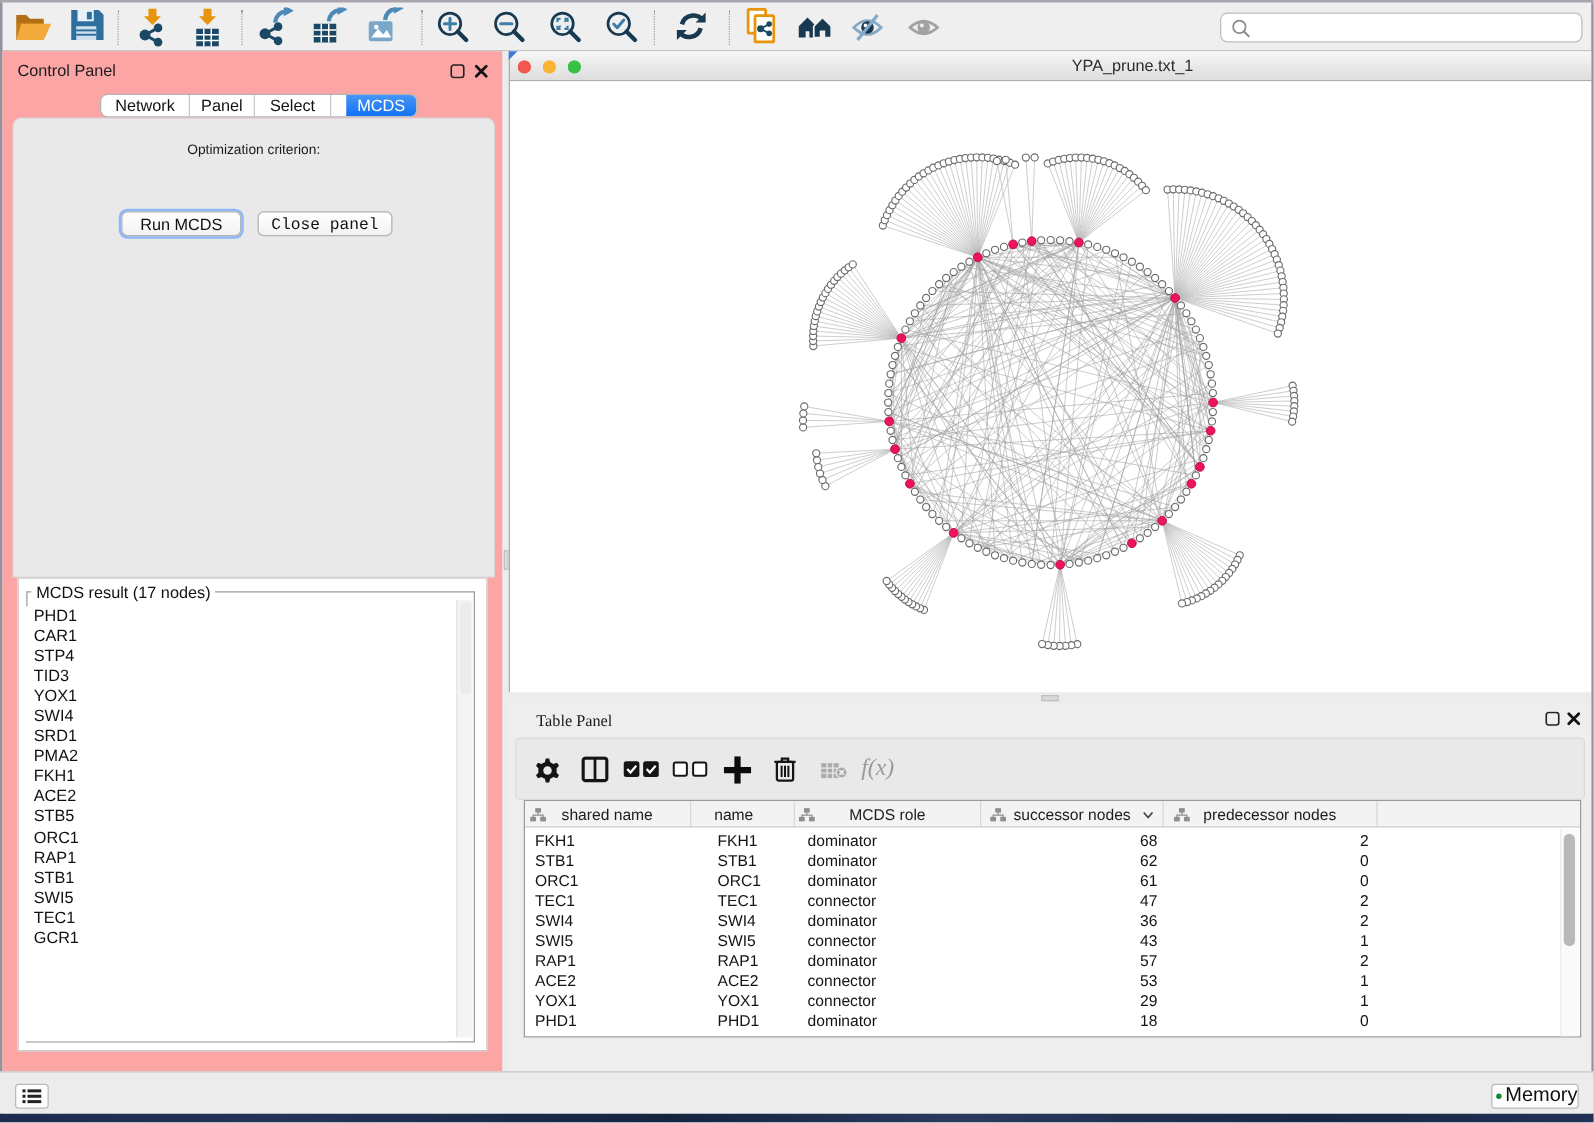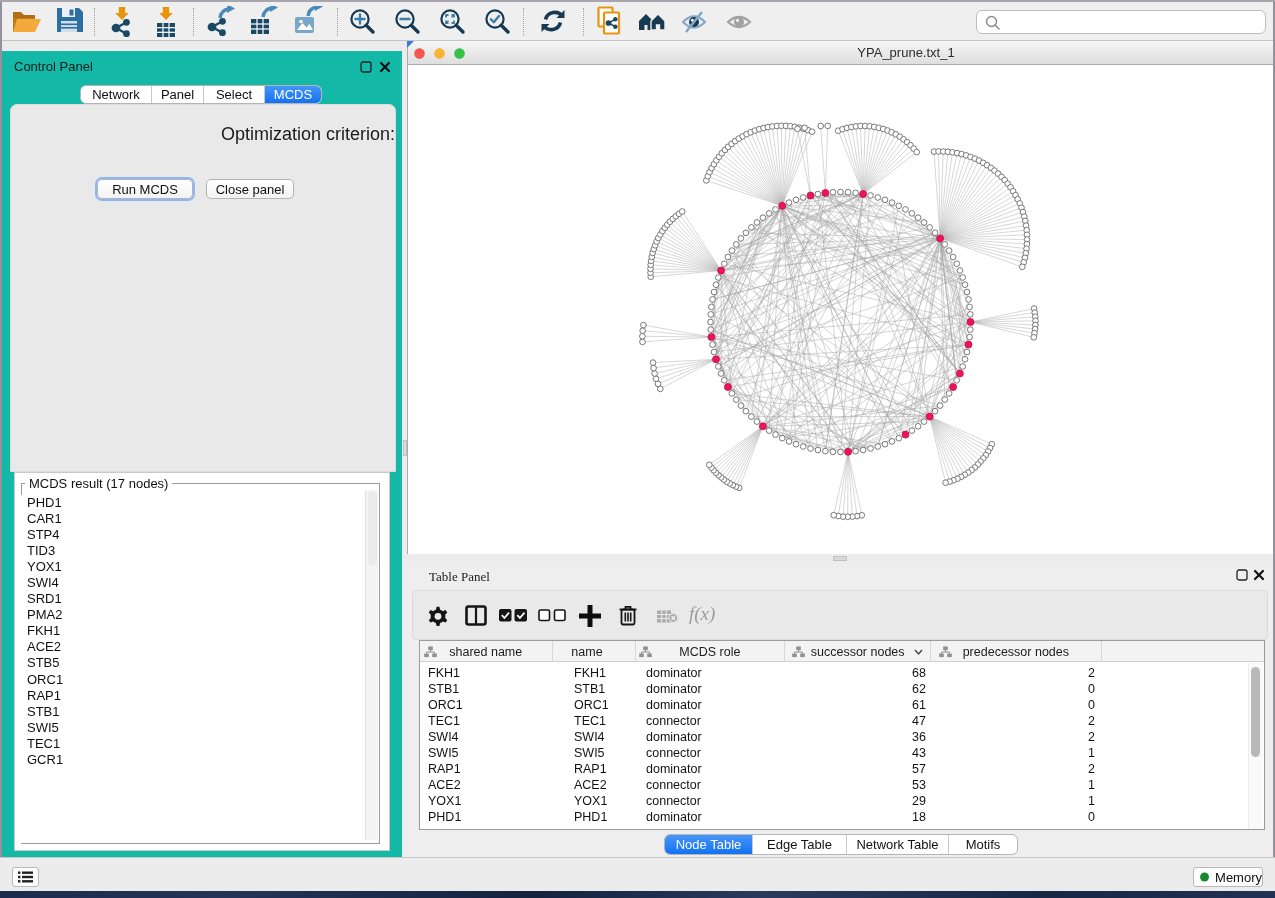--- a/index.html
+++ b/index.html
@@ -14,42 +14,42 @@
 #navy { left:0; top:891px; width:1275px; height:7px;
   background:linear-gradient(90deg,#1c2b4d 0%,#243458 18%,#15233f 42%,#2a3a5e 60%,#182744 82%,#223155 100%); }
 
 
 #toolbar { left:2px; top:2px; width:1271px; height:39px; background:#efefef; border-bottom:1px solid #c3c3c3; }
 .tsep { position:absolute; top:6px; height:28px; width:0; border-left:1px dotted #9f9f9f; }
 #searchbox { position:absolute; left:974px; top:8px; width:290px; height:24px; background:#fff;
   border:1px solid #bdbdbd; border-radius:6px; }
 
 
-#cpanel { left:2px; top:51px; width:400px; height:816px; background:#14b8a6; }
+#cpanel { left:2px; top:41px; width:400px; height:816px; background:#fca5a5; }
 #cp-title { position:absolute; left:12px; top:8px; font-size:13px; color:#1b1b1b; }
 .winbtn { position:absolute; top:10px; width:12px; height:12px; }
 #cp-tabs { position:absolute; left:78px; top:34px; height:19px; display:flex;
   border:1px solid #b5b5b5; border-radius:6px; background:#fff; overflow:hidden; }
 .tab { font-size:13px; color:#111; display:flex; align-items:center; justify-content:center;
   border-right:1px solid #c9c9c9; }
-.tab:last-child { border-right:none; }
+.tab:last-child { border-right:none;margin-left:12px; }
 .tab.sel { background:linear-gradient(#4795f7,#1272f2); color:#fff; }
 #cp-content { position:absolute; left:8px; top:53px; width:386px; height:368px;
   background:#e9e9e9; border:1px solid #dcdcdc; border-radius:7px 7px 0 0; }
-#optlabel { position:absolute; left:0; top:19px; width:100%; text-align:right; font-size:18px; color:#1a1a1a; }
+#optlabel { position:absolute; left:0; top:19px; width:100%; text-align:center; font-size:11px; color:#1a1a1a; }
 #dropdown { position:absolute; left:38px; top:42px; width:311px; height:21px; background:#fff;
   border:1px solid #b6b6b6; border-radius:5px; font-size:13px; color:#111;
   display:flex; align-items:center; justify-content:center; }
 #dd-btn { position:absolute; right:-1px; top:-1px; width:21px; height:21px; border-radius:5px;
   background:linear-gradient(#55a0f8,#146df4); }
 .btn { position:absolute; top:74px; height:20px; background:linear-gradient(#ffffff,#f2f2f2);
   border:1px solid #b4b4b4; border-radius:5px; font-size:13px; color:#111;
   display:flex; align-items:center; justify-content:center; }
 #runbtn { left:86px; width:96px; box-shadow:0 0 0 2px #8cb7f8; }
-#closebtn { left:195px; width:88px; }
+#closebtn { left:195px; width:108px;font-family:Liberation Mono, monospace; }
 
 #resultpanel { position:absolute; left:12px; top:421px; width:376px; height:379px;
   background:#fff; border:1px solid #c9c9c9; }
 #groupbox { position:absolute; left:6px; top:10px; width:359px; height:361px;
   border:1px solid #9c9c9c; }
 #grouplabel { position:absolute; left:3px; top:-8px; background:#fff; padding:0 4px;
   font-size:13px; color:#111; }
 #mcdslist { position:absolute; left:1px; top:22px; width:343px; height:348px; background:#fff;
   font-size:13px; color:#111; line-height:16.05px; padding-left:11px; }
 #listsb { position:absolute; left:350px; top:17px; width:13px; height:350px; background:#f4f4f4;
@@ -92,21 +92,21 @@
 .btab { font-size:13px; color:#111; display:flex; align-items:center; justify-content:center;
   border-right:1px solid #c9c9c9; }
 .btab:last-child { border-right:none; }
 .btab.sel { background:linear-gradient(#4795f7,#1272f2); color:#fff; }
 
 
 #statusbar { left:0; top:857px; width:1275px; height:34px; background:#ececec; border-top:1px solid #c6c6c6; }
 #sb-btn { position:absolute; left:12px; top:9px; width:27px; height:20px; background:#fdfdfd;
   border:1px solid #b9b9b9; border-radius:3px; }
 #membtn { position:absolute; left:1193px; top:9px; width:70px; height:20px; background:#fdfdfd;
-  border:1px solid #b9b9b9; border-radius:3px; font-size:13px; color:#111;
+  border:1px solid #b9b9b9; border-radius:3px; font-size:16px; color:#111;
   display:flex; align-items:center; }
 </style>
 </head>
 <body>
 <div class="abs" id="toolbar">
     <svg style="position:absolute;left:8px;top:4px" width="32" height="28" viewBox="0 0 32 28">
       <path d="M3 6 h8 l3 3 h11 v4 h-22 z" fill="#b06f14"></path>
       <path d="M3 6 v20 h22 v-14 h-22 z" fill="#c07a16"></path>
       <path d="M7 13 h24 l-6 13 h-22 z" fill="#f3a93c"></path>
     </svg>
@@ -1157,26 +1157,20 @@
       </div>
 <div class="trow" style="top:167px">
         <span class="tc" style="left:8px">PHD1</span>
         <span class="tc" style="left:154px">PHD1</span>
         <span class="tc" style="left:226px">dominator</span>
         <span class="tc num" style="left:400px;width:106px">18</span>
         <span class="tc num" style="left:560px;width:115px">0</span>
       </div>
     <div id="tbl-sb"></div>
   </div>
-  <div id="btabs">
-    <div class="btab sel" style="width:88px">Node Table</div>
-    <div class="btab" style="width:94px">Edge Table</div>
-    <div class="btab" style="width:102px">Network Table</div>
-    <div class="btab" style="width:68px">Motifs</div>
-  </div>
 </div>
 
 <div class="abs" id="statusbar">
   <div id="sb-btn"><svg width="25" height="18" viewBox="0 0 25 18">
         <g fill="#222">
           <rect x="5" y="3.5" width="2.4" height="2.4"></rect>
           <rect x="9" y="3.5" width="11" height="2.4"></rect>
           <rect x="5" y="7.8" width="2.4" height="2.4"></rect>
           <rect x="9" y="7.8" width="11" height="2.4"></rect>
           <rect x="5" y="12.1" width="2.4" height="2.4"></rect>

